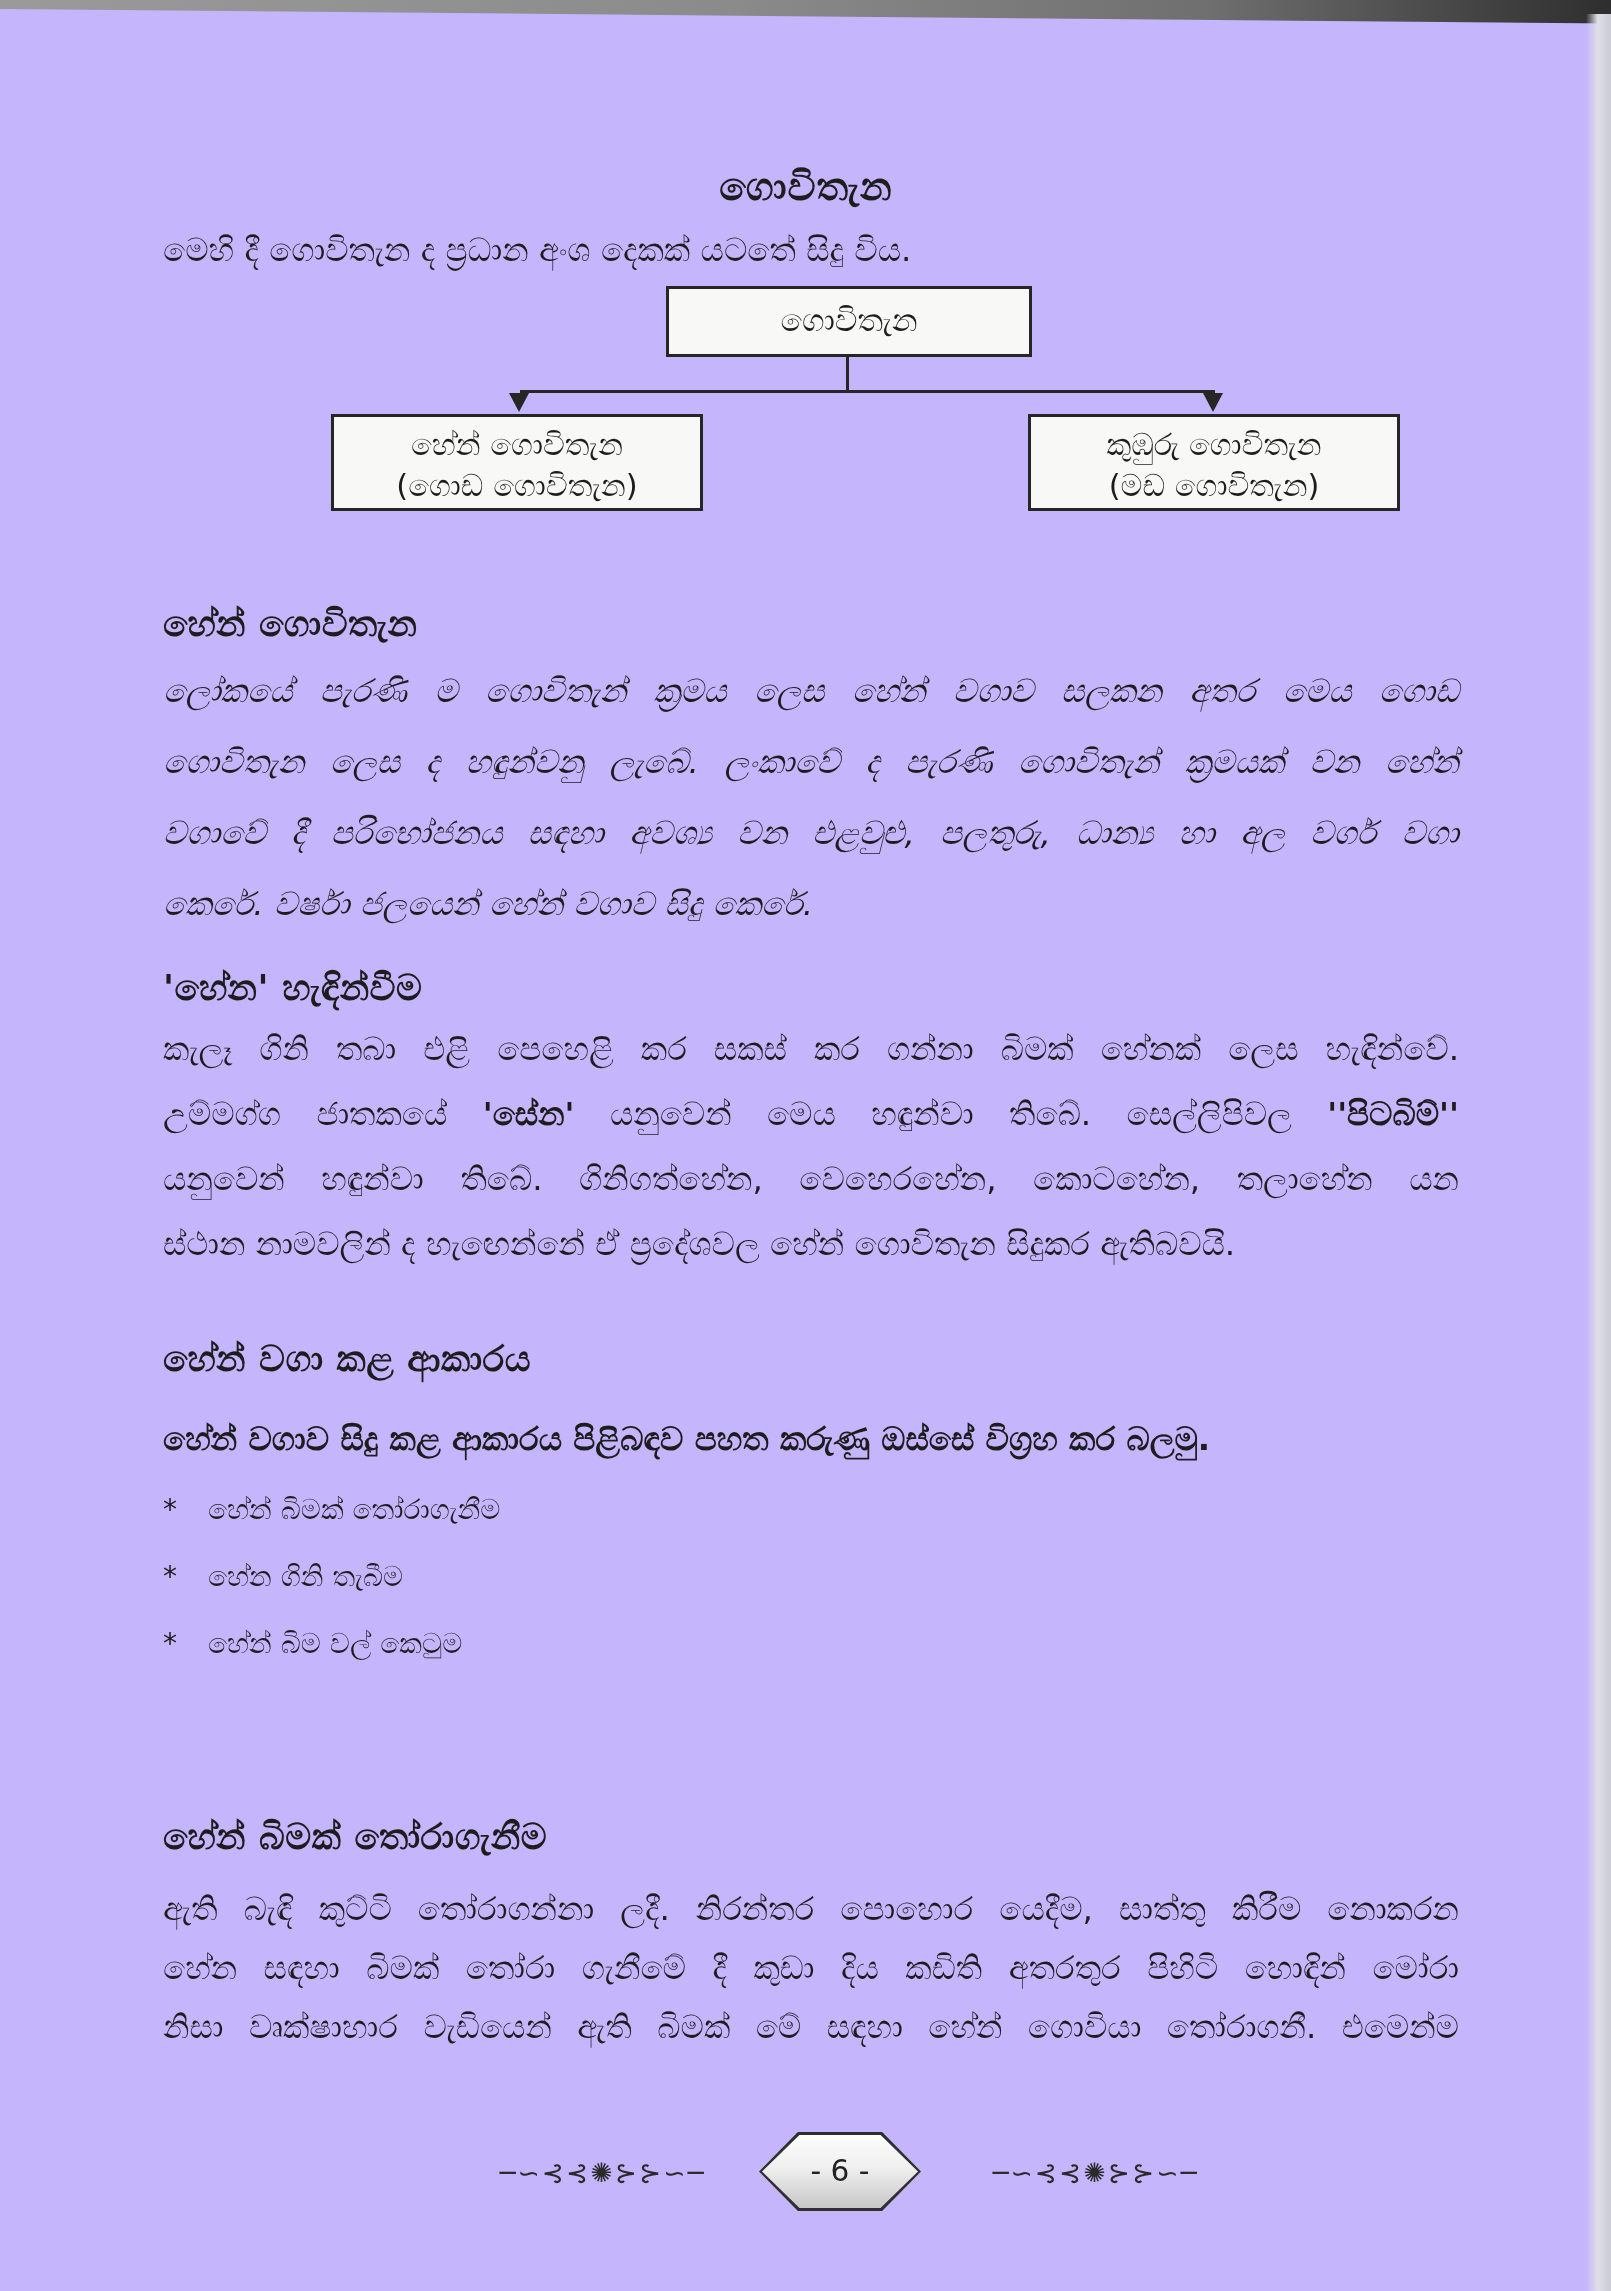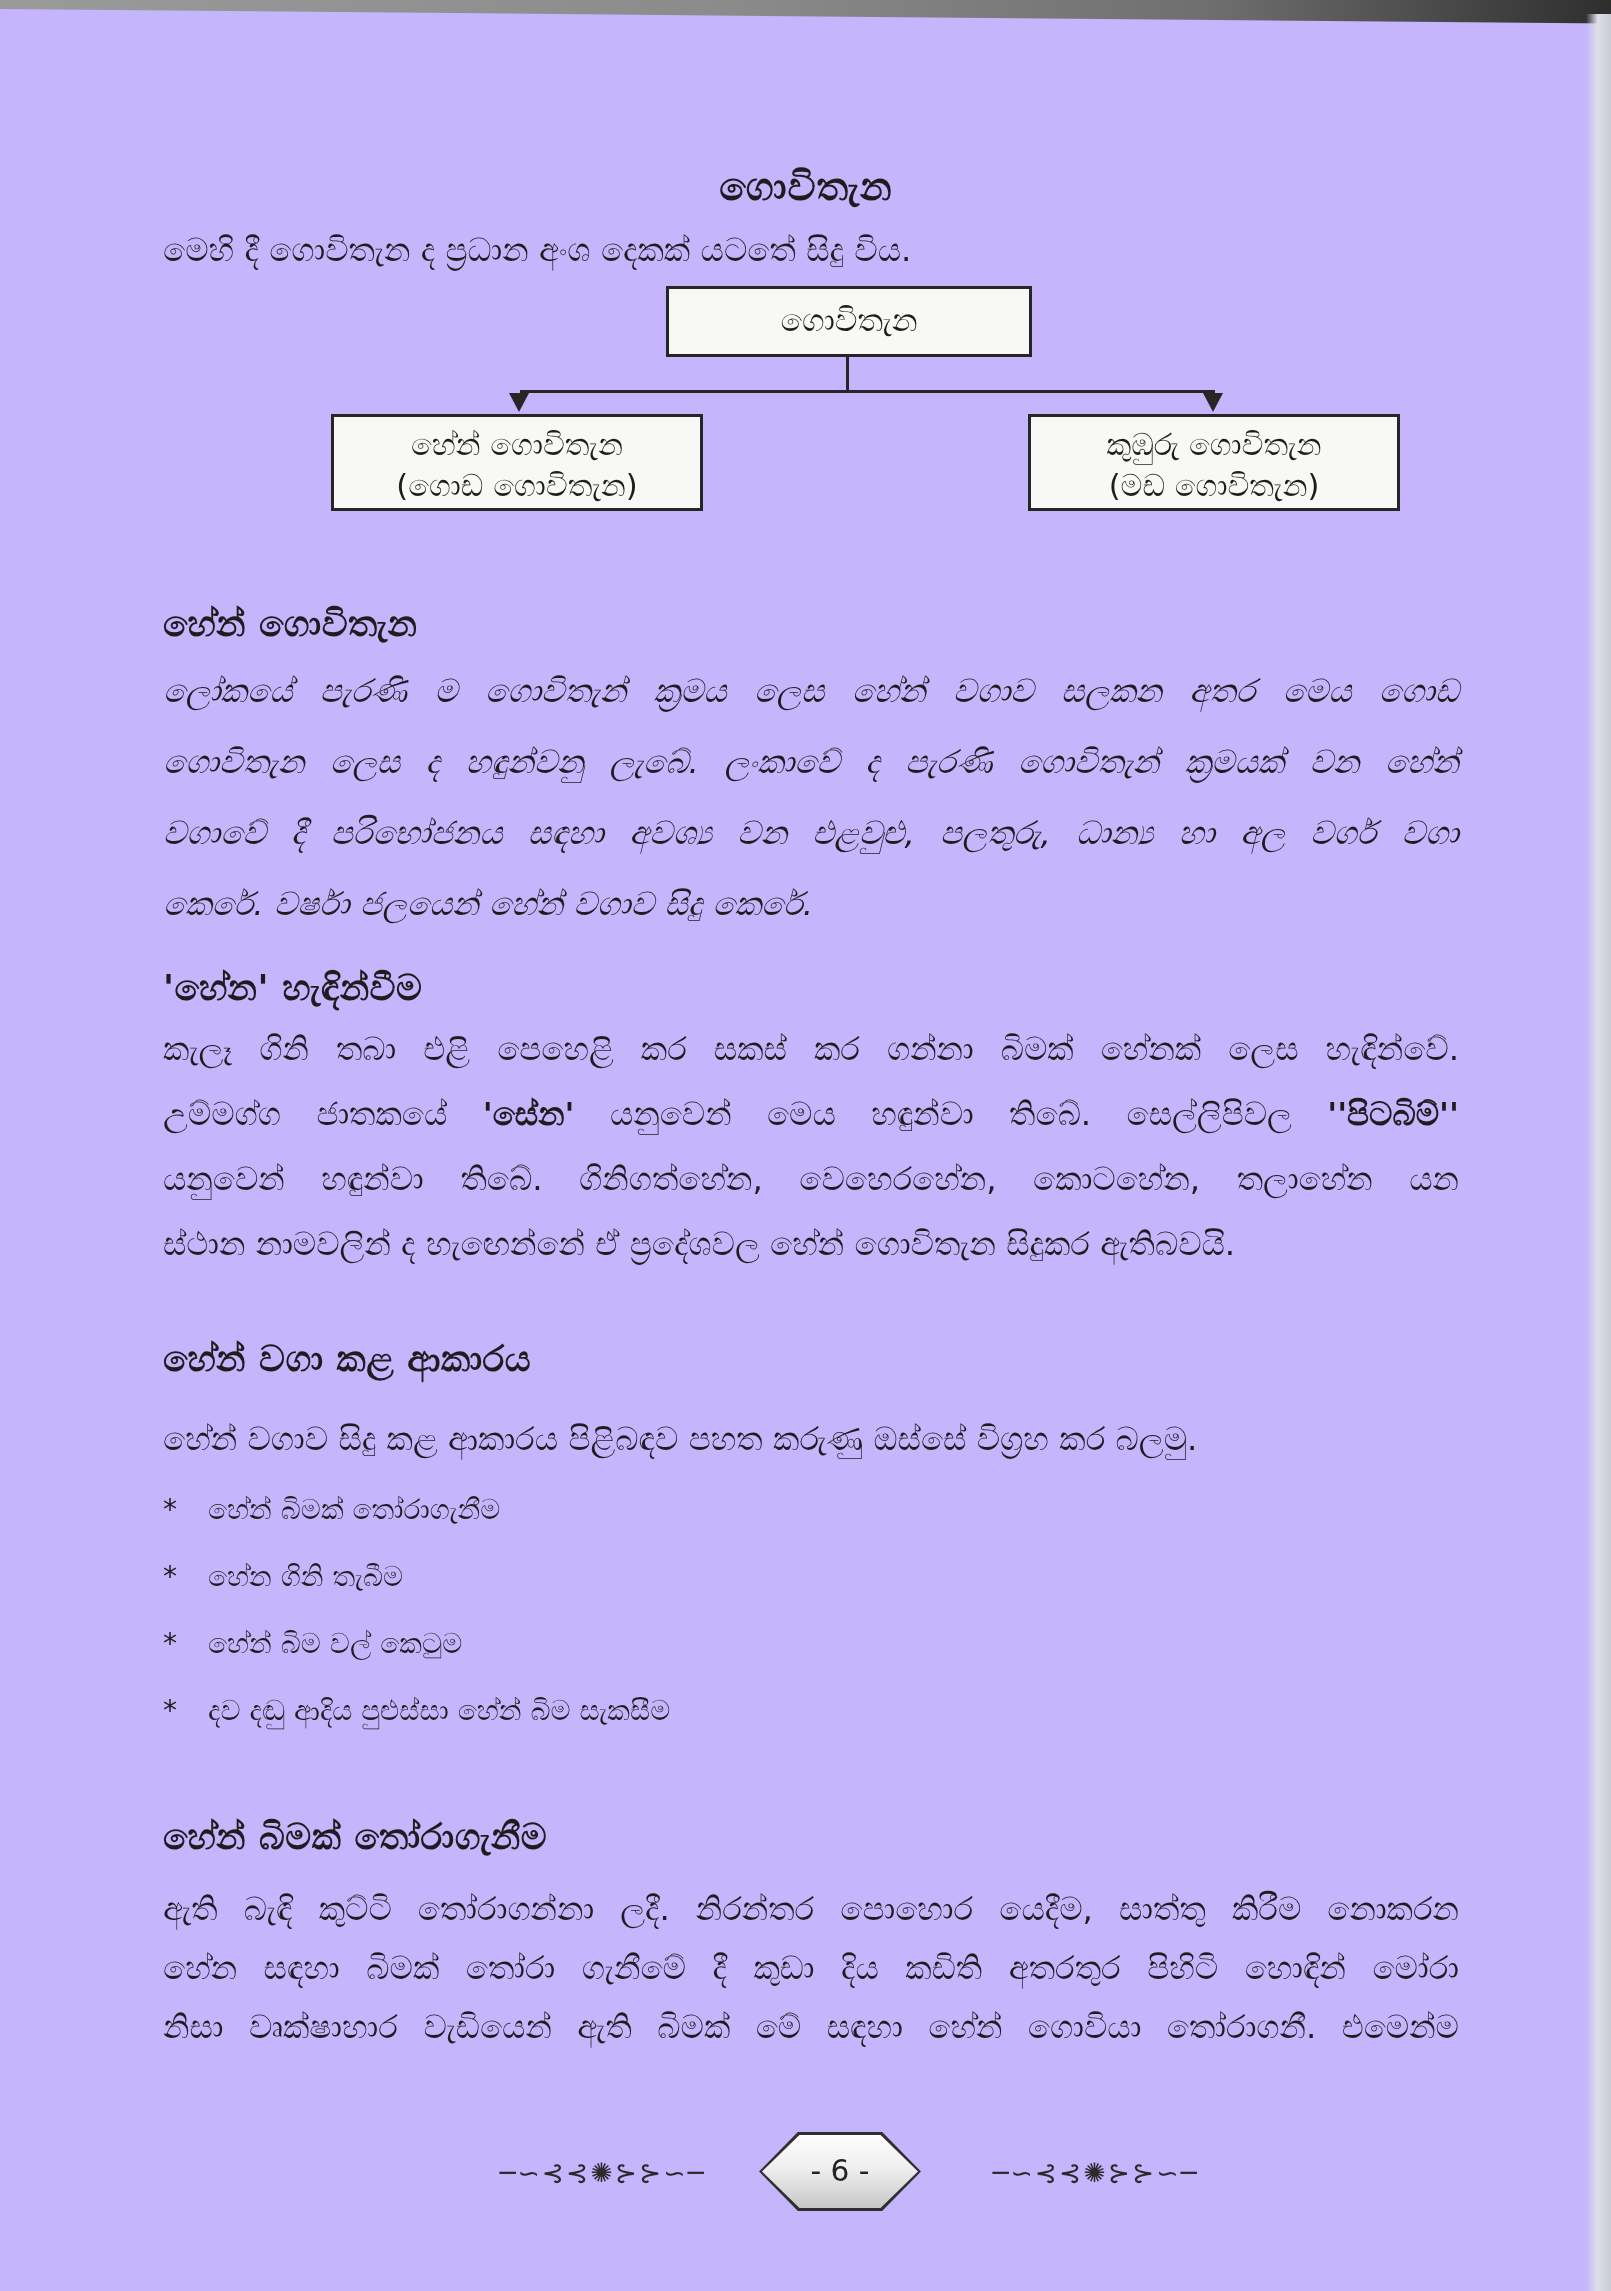--- a/index.html
+++ b/index.html
@@ -44,21 +44,21 @@
   }
   .fc-arrow.a-left{left:509px;top:393px;}
   .fc-arrow.a-right{left:1203px;top:393px;}
 
   .sec-heading{position:absolute;left:163px;font-size:36px;font-weight:bold;letter-spacing:0.5px;}
   .h1{top:603px;} .h2{top:967px;} .h3{top:1338px;} .h4{top:1816px;}
 
   .para{position:absolute;left:163px;width:1296px;font-size:32.5px;}
   .p1{top:656px;} .p1 .pline{height:71px;line-height:71px;font-style:italic;}
   .p2{top:1017px;} .p2 .pline{height:65px;line-height:65px;}
-  .p3{top:1407px;} .p3 .pline{height:65px;line-height:65px;}
+  .p3{top:1407px;font-weight:bold;} .p3 .pline{height:65px;line-height:65px;}
   .p4{top:1880px;} .p4 .pline{height:59px;line-height:59px;}
   .jline{text-align:justify;text-align-last:justify;}
   .bold{font-weight:bold;}
 
   .bullets{position:absolute;left:163px;top:1476px;width:1296px;font-size:28px;}
   .bullet-row{height:67px;line-height:67px;}
   .bullet-star{display:inline-block;width:45px;}
 
   
   .ornament{
@@ -128,23 +128,20 @@
   <div class="bullets">
     <div class="bullet-row">
       <span class="bullet-star">*</span><span>හේන් බිමක් තෝරාගැනීම</span>
     </div>
     <div class="bullet-row">
       <span class="bullet-star">*</span><span>හේන ගිනි තැබීම</span>
     </div>
     <div class="bullet-row">
       <span class="bullet-star">*</span><span>හේන් බිම වල් කෙටුම</span>
     </div>
-    <div class="bullet-row">
-      <span class="bullet-star">*</span><span>දව දඬු ආදිය පුළුස්සා හේන් බිම සැකසීම</span>
-    </div>
   </div>
 
   <div class="sec-heading h4">හේන් බිමක් තෝරාගැනීම</div>
   <div class="para p4">
     <div class="pline jline">ඇති බැඳි කුට්ටි තෝරාගන්නා ලදී. නිරන්තර පොහොර යෙදීම, සාත්තු කිරීම නොකරන</div>
     <div class="pline jline">හේන සඳහා බිමක් තෝරා ගැනීමේ දී කුඩා දිය කඩිති අතරතුර පිහිටි හොඳින් මෝරා</div>
     <div class="pline jline">නිසා වෘක්ෂාහාර වැඩියෙන් ඇති බිමක් මේ සඳහා හේන් ගොවියා තෝරාගනී. එමෙන්ම</div>
   </div>
 
   <div class="ornament orn-left">─∽⊰⊰✺⊱⊱∽─</div>

